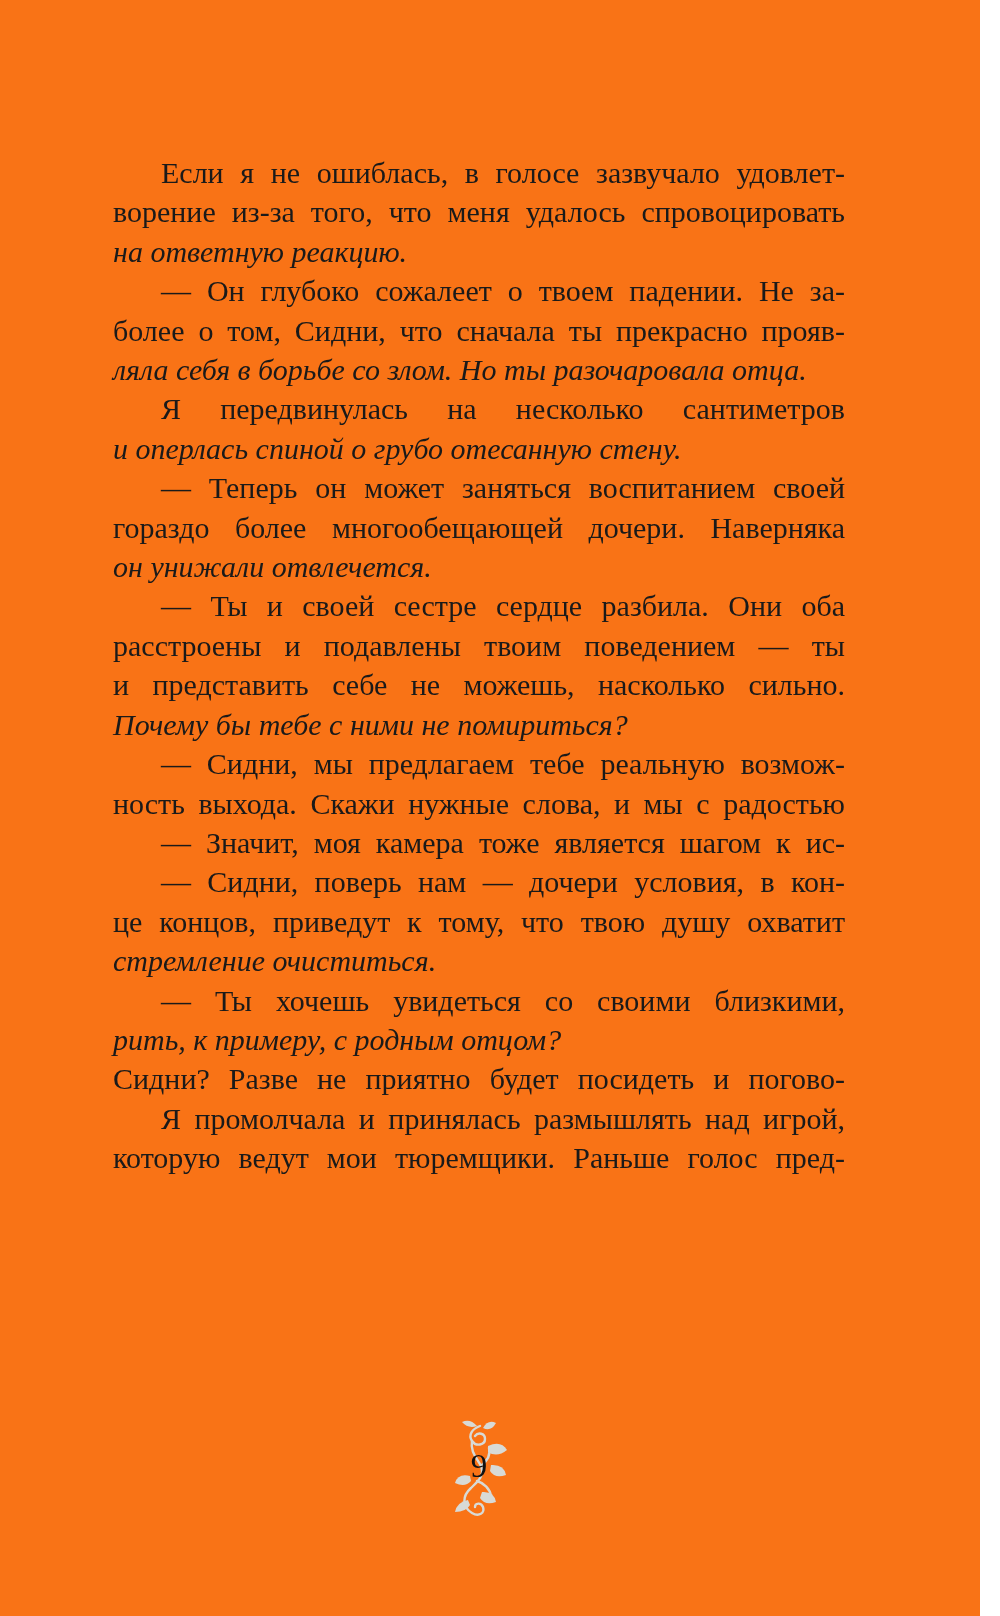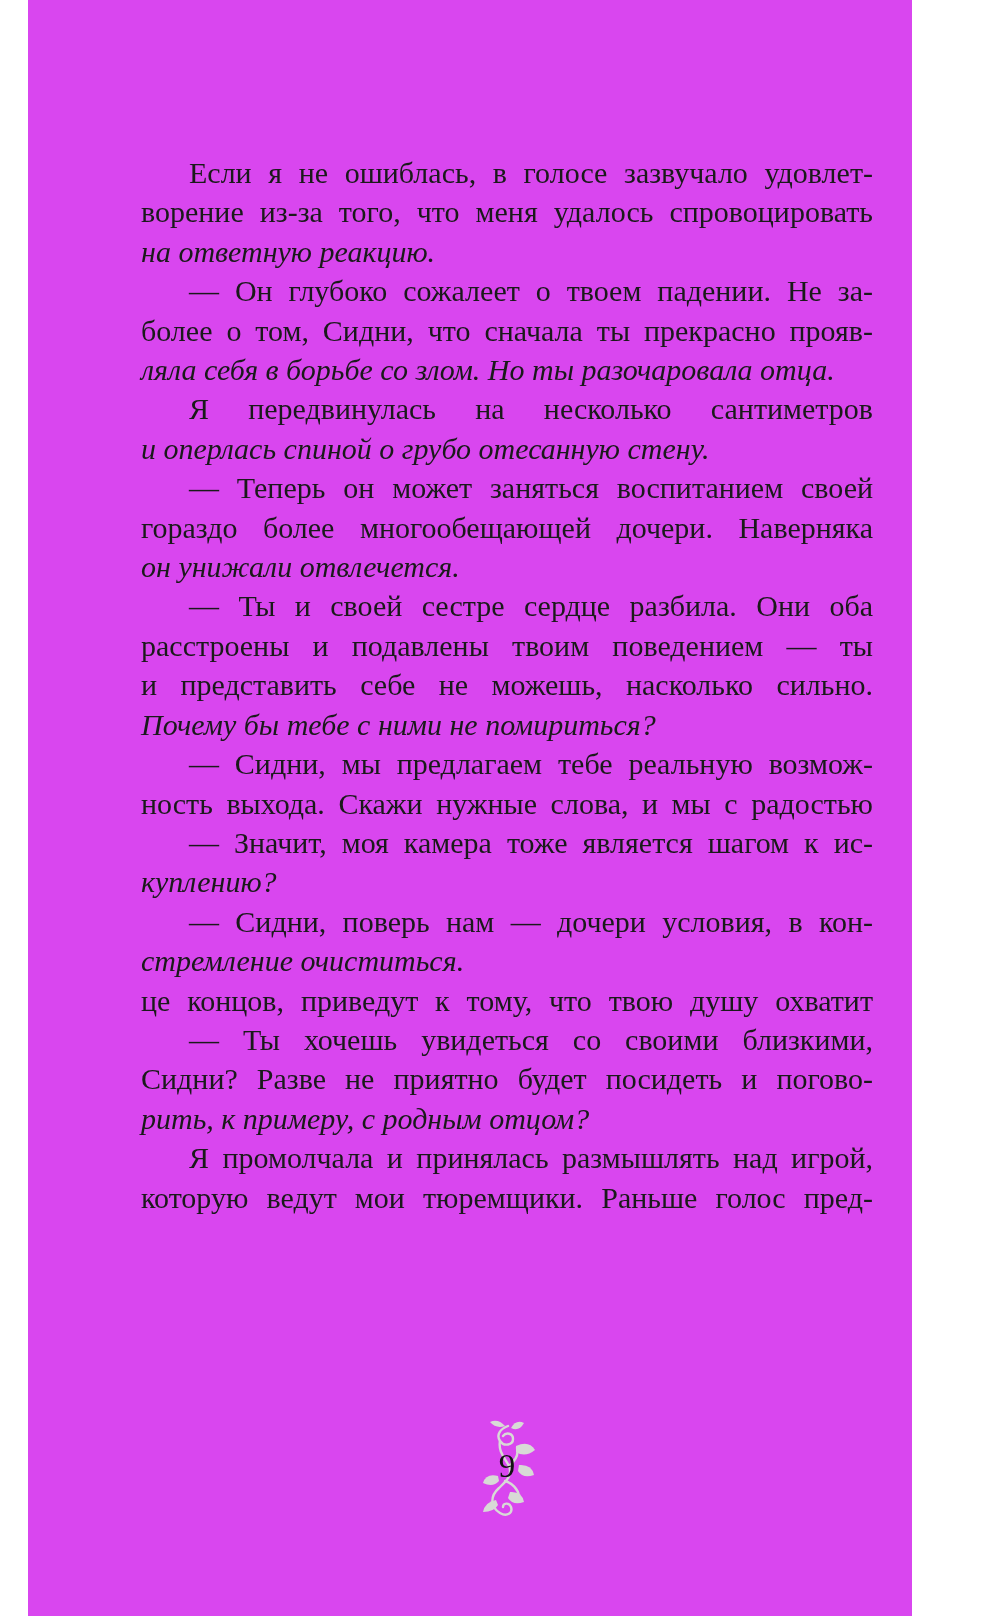--- a/index.html
+++ b/index.html
@@ -2,27 +2,26 @@
 <html lang="ru"><head>
 <meta charset="utf-8">
 <style>
   html, body {
     margin: 0;
     padding: 0;
     background: #ffffff;
   }
   .page {
     position: relative;
-    width: 884px;
+    width: 980px;
     height: 1616px;
-    background: #d946ef;
+    background: #f97316;
     overflow: hidden;
     font-family: "Liberation Serif", "DejaVu Serif", serif;
     color: #1a1a1a;
-    margin-left: 28px;
   }
   .text-block {
     position: absolute;
     left: 113px;
     top: 153px;
     width: 732px;
     font-size: 30px;
     line-height: 39.4px;
   }
   .para { margin: 0; padding: 0; }
@@ -88,31 +87,30 @@
         <div class="line">расстроены и подавлены твоим поведением — ты</div>
         <div class="line">и представить себе не можешь, насколько сильно.</div>
         <div class="line plast">Почему бы тебе с ними не помириться?</div>
       </div>
       <div class="para">
         <div class="line first">— Сидни, мы предлагаем тебе реальную возмож-</div>
         <div class="line">ность выхода. Скажи нужные слова, и мы с радостью</div>
       </div>
       <div class="para">
         <div class="line first">— Значит, моя камера тоже является шагом к ис-</div>
-        <div class="line plast">куплению?</div>
       </div>
       <div class="para">
         <div class="line first">— Сидни, поверь нам — дочери условия, в кон-</div>
+        <div class="line">це концов, приведут к тому, что твою душу охватит</div>
         <div class="line plast">стремление очиститься.</div>
-        <div class="line">це концов, приведут к тому, что твою душу охватит</div>
       </div>
       <div class="para">
         <div class="line first">— Ты хочешь увидеться со своими близкими,</div>
+        <div class="line plast">рить, к примеру, с родным отцом?</div>
         <div class="line">Сидни? Разве не приятно будет посидеть и погово-</div>
-        <div class="line plast">рить, к примеру, с родным отцом?</div>
       </div>
       <div class="para">
         <div class="line first">Я промолчала и принялась размышлять над игрой,</div>
         <div class="line">которую ведут мои тюремщики. Раньше голос пред-</div>
       </div>
     </div>
 
   <svg class="ornament" viewBox="0 0 67 100" xmlns="http://www.w3.org/2000/svg" aria-hidden="true">
     <g fill="#d8dad6">
       <path d="M30,7 Q23,-1 15,3 Q21,10 30,7 Z"></path>

